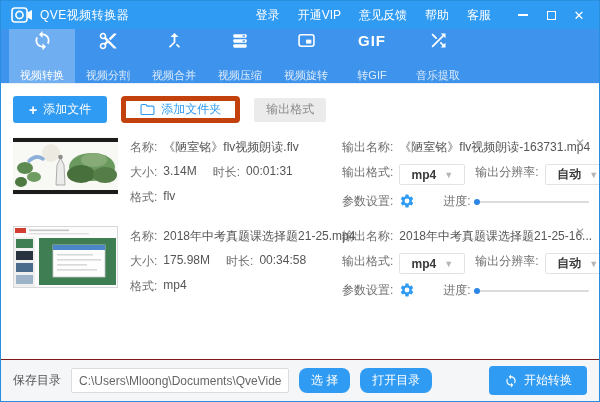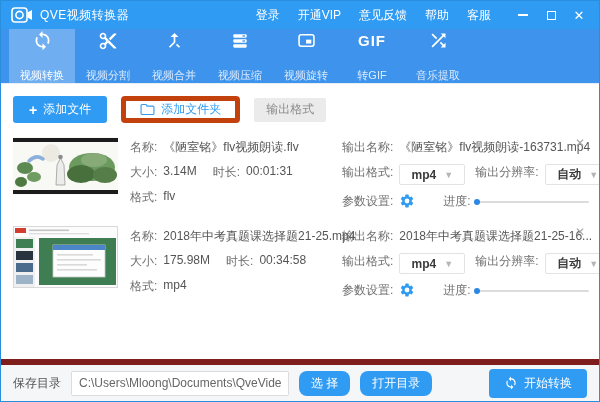--- a/index.html
+++ b/index.html
@@ -88,21 +88,21 @@
   .progress-fill::after {
     content: ""; position: absolute; right: -3px; top: -2px;
     width: 6px; height: 6px; border-radius: 50%; background: #2b87e3;
   }
   .pct { color: #555; }
   .row-close { position: absolute; right: 14px; top: 6px; color: #a5a5a5; font-size: 12px; line-height: 1; cursor: pointer; }
 
   
   .footer {
     height: 42px; flex: 0 0 42px;
-    background: #f5f6f8; border-top: 6px solid #7f1d1d;
+    background: #f5f6f8; border-top: 1px solid #7f1d1d;
     display: flex; align-items: center; padding: 0 12px; gap: 10px;
   }
   .footer-label { color: #555; white-space: nowrap; }
   .dir-input {
     width: 218px; height: 25px; border: 1px solid #dcdcdc; border-radius: 2px;
     padding: 0 7px; font-size: 12px; color: #666; background: #fff; font-family: inherit; outline: none;
   }
   .btn-small { background: #309bf3; color: #fff; height: 25px; padding: 0 12px; border-radius: 8px; }
   .footer-spacer { flex: 1; }
   .btn-start { background: #309bf3; color: #fff; height: 29px; padding: 0 15px; border-radius: 4px; font-size: 12px; }

